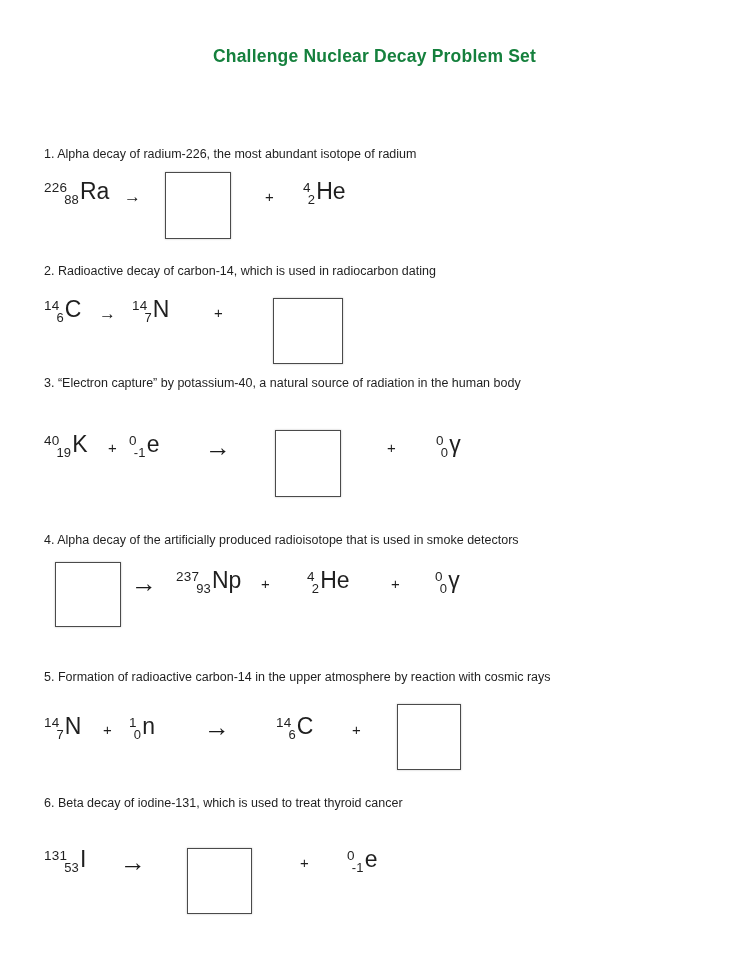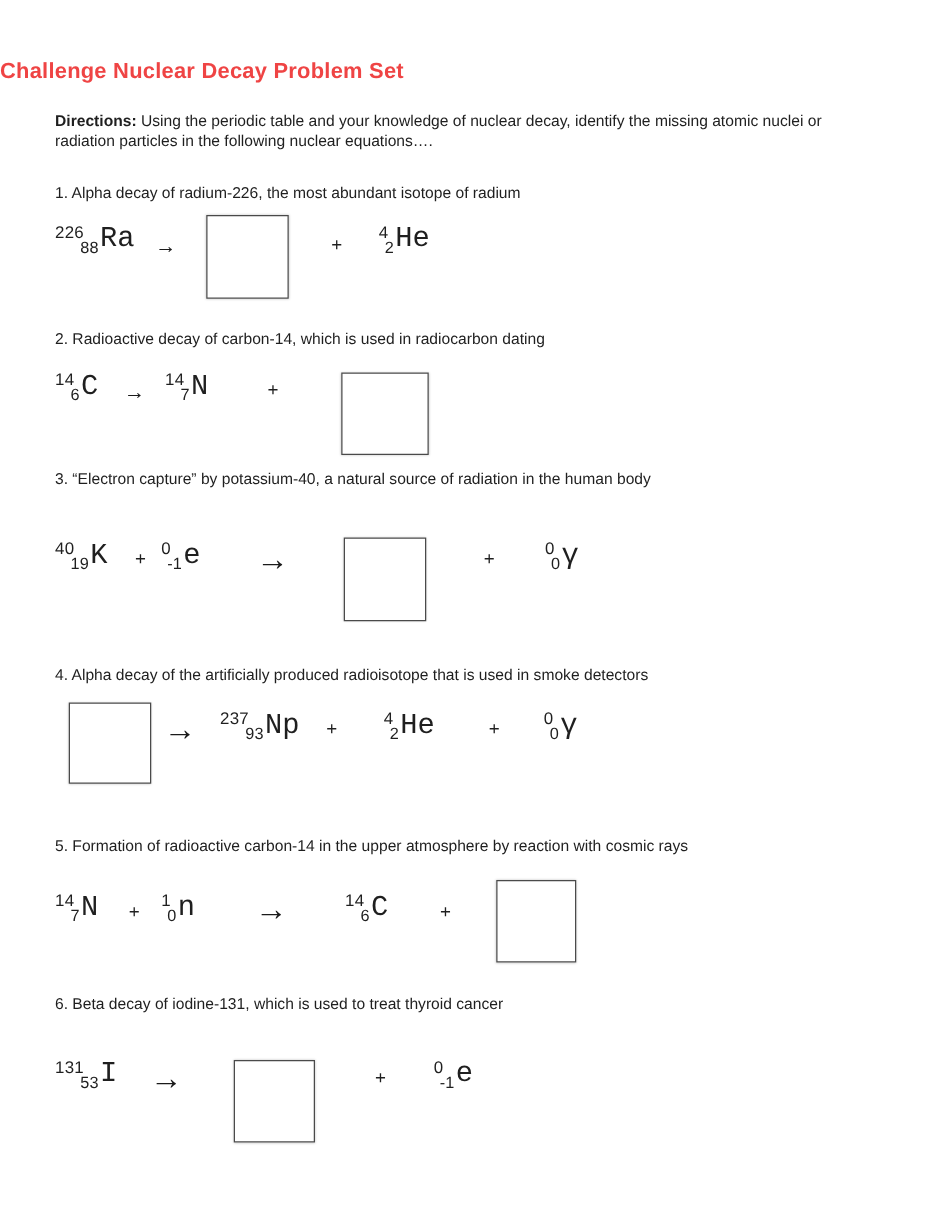--- a/index.html
+++ b/index.html
@@ -1,50 +1,49 @@
 <!DOCTYPE html>
 <html><head>
 <meta charset="utf-8">
 <style>
   html, body { margin:0; padding:0; background:#ffffff; }
   .page {
     position:relative; width:749px; height:970px; background:#ffffff;
     font-family:"Liberation Sans", sans-serif; color:#1f1f1f; overflow:hidden;
   }
   .title {
-    position:absolute; top:46px; left:0; width:100%; text-align:left;
-    font-size:17.5px; font-weight:700; letter-spacing:0.2px; color:#ef4444;
+    position:absolute; top:46px; left:0; width:100%; text-align:center;
+    font-size:17.5px; font-weight:700; letter-spacing:0.2px; color:#15803d;
   }
   .directions {
     position:absolute; left:44px; top:89px; width:652px;
     font-size:12.5px; line-height:16px;
   }
   .directions b { font-weight:700; }
   .prob-heading { position:absolute; left:44px; font-size:12.5px; line-height:15px; white-space:nowrap; }
   .nuclide { position:absolute; line-height:23px; white-space:nowrap; }
   .nsup { font-size:13.5px; position:relative; top:-7px; letter-spacing:0.2px; }
   .nsub { font-size:13px; position:relative; top:5px; margin-left:-3px; letter-spacing:0.2px; }
-  .nsym { font-size:23px; margin-left:1px;font-family:Liberation Mono, monospace; }
+  .nsym { font-size:23px; margin-left:1px; }
   .arrow { position:absolute; line-height:1; color:#1a1a1a; }
   .arrow-sm { font-size:17px; font-weight:600; }
   .arrow-lg { font-size:26px; font-weight:700; }
   .plus { position:absolute; font-size:15px; line-height:1.3; }
   .abox {
     position:absolute; background:#ffffff;
     border:1.5px solid #4a4a4a; box-shadow:0 0 2px rgba(0,0,0,0.25);
   }
 </style>
 </head>
 <body>
 
 <div class="page">
 
   <div class="title">Challenge Nuclear Decay Problem Set</div>
 
-  <p class="directions" style="margin:0;"><b>Directions:</b><span> Using the periodic table and your knowledge of nuclear decay, identify the missing atomic nuclei or radiation particles in the following nuclear equations….</span></p>
 
   <section>
     <div class="prob-heading" style="top:147px;">1. Alpha decay of radium-226, the most abundant isotope of radium</div>
     <span class="nuclide" style="left:44px; top:180px;"><span class="nsup">226</span><span class="nsub">88</span><span class="nsym">Ra</span></span>
     <span class="arrow arrow-sm" style="left:124px; top:188px;">→</span>
     <div class="abox" style="left:165px; top:172px; width:64px; height:65px;"></div>
     <span class="plus" style="left:265px; top:187px;">+</span>
     <span class="nuclide" style="left:303px; top:180px;"><span class="nsup">4</span><span class="nsub">2</span><span class="nsym">He</span></span>
   </section>
 

